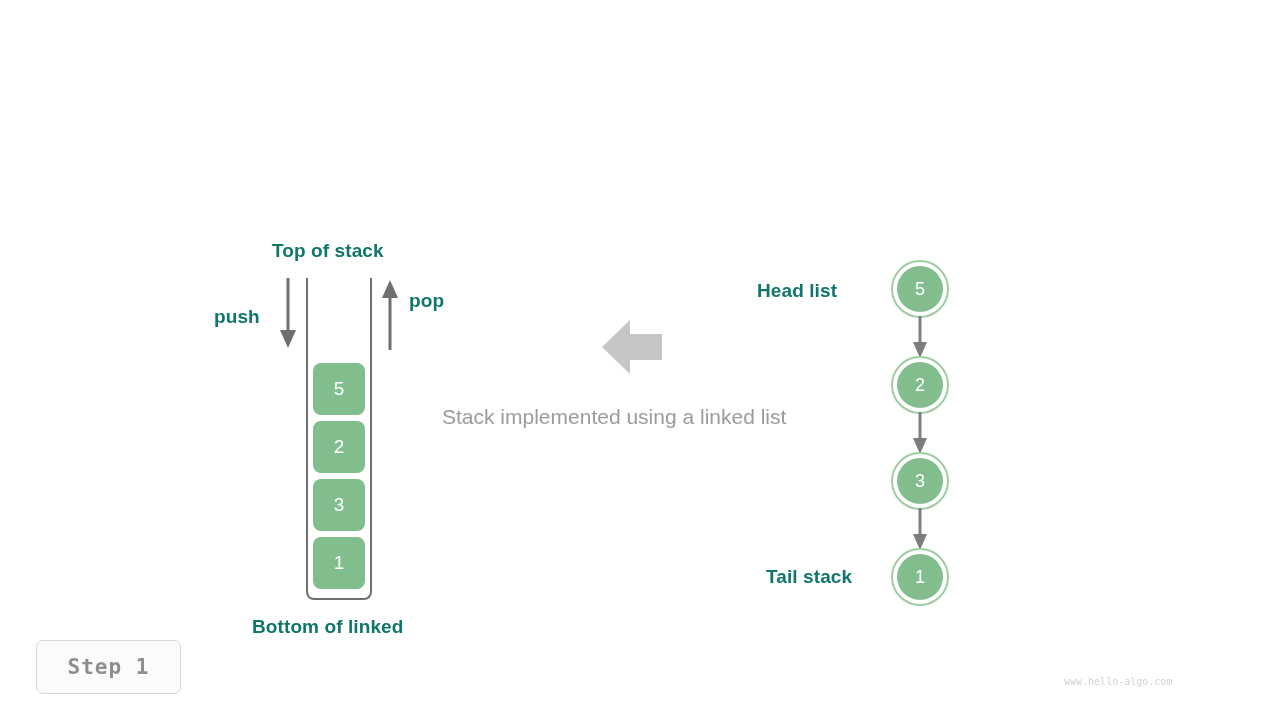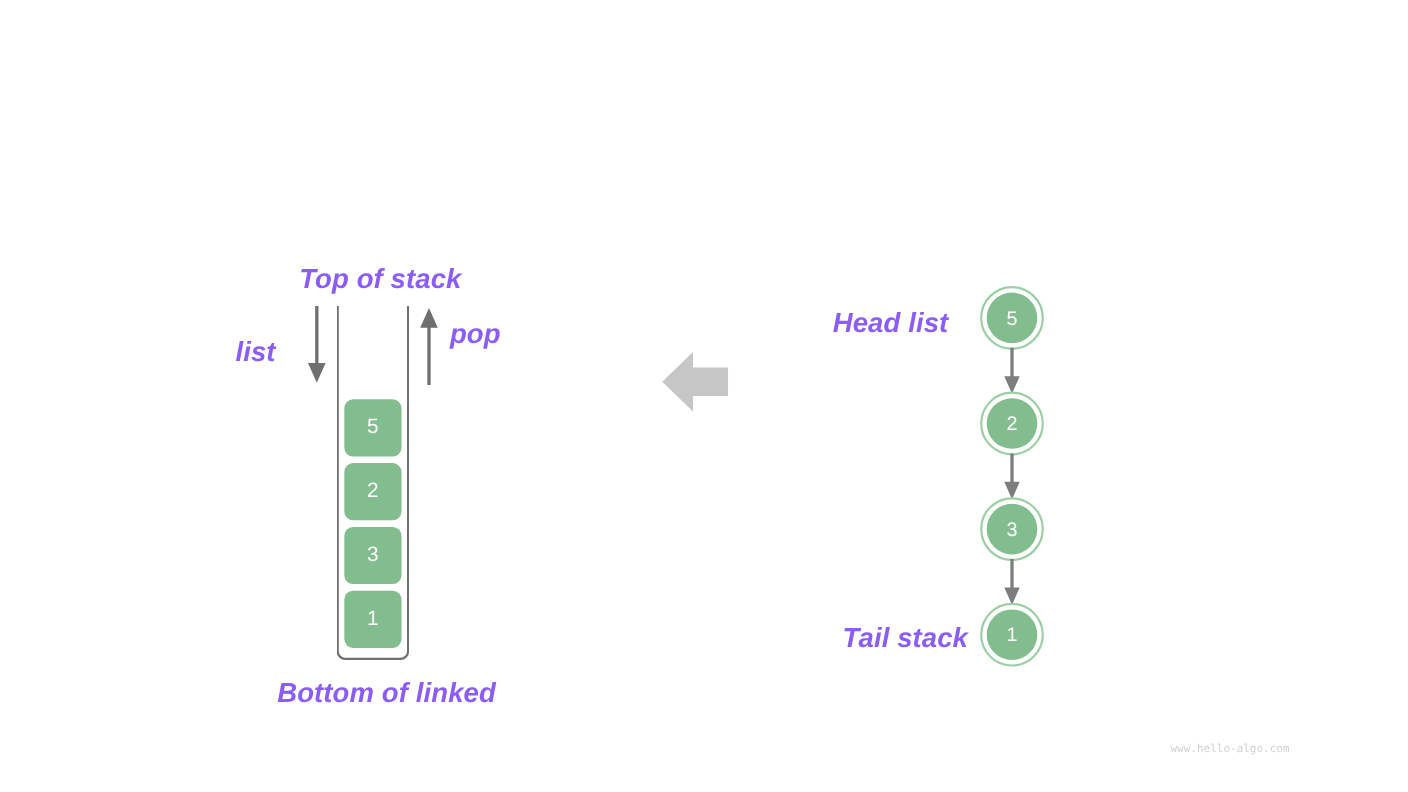--- a/index.html
+++ b/index.html
@@ -16,25 +16,24 @@
   #canvas {
     position: relative;
     width: 1280px;
     height: 720px;
   }
 
   
   .bold-label {
     position: absolute;
     font-weight: bold;
-    font-size: 25px;
-    color: #8b5cf6;
+    font-size: 19px;
+    color: #0f766e;
     white-space: nowrap;
     letter-spacing: 0.1px;
-    font-style: italic;
   }
   .caption {
     position: absolute;
     font-size: 21px;
     color: #9b9b9b;
     white-space: nowrap;
   }
 
   
   #stack-group {
@@ -182,21 +181,21 @@
 </style>
 </head>
 <body>
 
 <div id="canvas">
 
   <div id="stack-group">
 
     <div class="bold-label" id="stack-title">Top of stack</div>
 
-    <div class="bold-label" id="push-label">list</div>
+    <div class="bold-label" id="push-label">push</div>
 
     <div class="bold-label" id="pop-label">pop</div>
 
     <svg class="vert-arrow" style="left:276px; top:278px;" width="24" height="72">
       <line x1="12" y1="0" x2="12" y2="56" stroke="#6f6f6f" stroke-width="3"></line>
       <polygon points="12,70 4,52 20,52" fill="#6f6f6f"></polygon>
     </svg>
 
     <svg class="vert-arrow" style="left:378px; top:280px;" width="24" height="70">
       <line x1="12" y1="70" x2="12" y2="14" stroke="#6f6f6f" stroke-width="3"></line>
@@ -212,20 +211,21 @@
       <div class="stack-box">1</div>
     </div>
 
     <div class="bold-label" id="stack-bottom-title">Bottom of linked</div>
   </div>
 
   <svg id="big-arrow" width="60" height="58">
     <polygon points="0,29 28,2 28,16 60,16 60,42 28,42 28,56" fill="#c6c6c6"></polygon>
   </svg>
 
+  <div class="caption" id="flow-caption">Stack implemented using a linked list</div>
 
   <div id="list-group">
 
     <div class="bold-label" id="head-label">Head list</div>
 
     <div class="bold-label" id="tail-label">Tail stack</div>
 
     <div class="node" style="left:891px; top:260px;">
       <div class="node-inner">5</div>
     </div>
@@ -251,16 +251,17 @@
     <svg style="position:absolute; left:908px; top:508px;" width="24" height="44">
       <line x1="12" y1="0" x2="12" y2="30" stroke="#7d7d7d" stroke-width="3"></line>
       <polygon points="12,42 5,26 19,26" fill="#7d7d7d"></polygon>
     </svg>
 
     <div class="node" style="left:891px; top:548px;">
       <div class="node-inner">1</div>
     </div>
   </div>
 
+  <div id="step-badge">Step  1</div>
 
   <div id="watermark">www.hello-algo.com</div>
 
 </div>
 
 </body></html>

